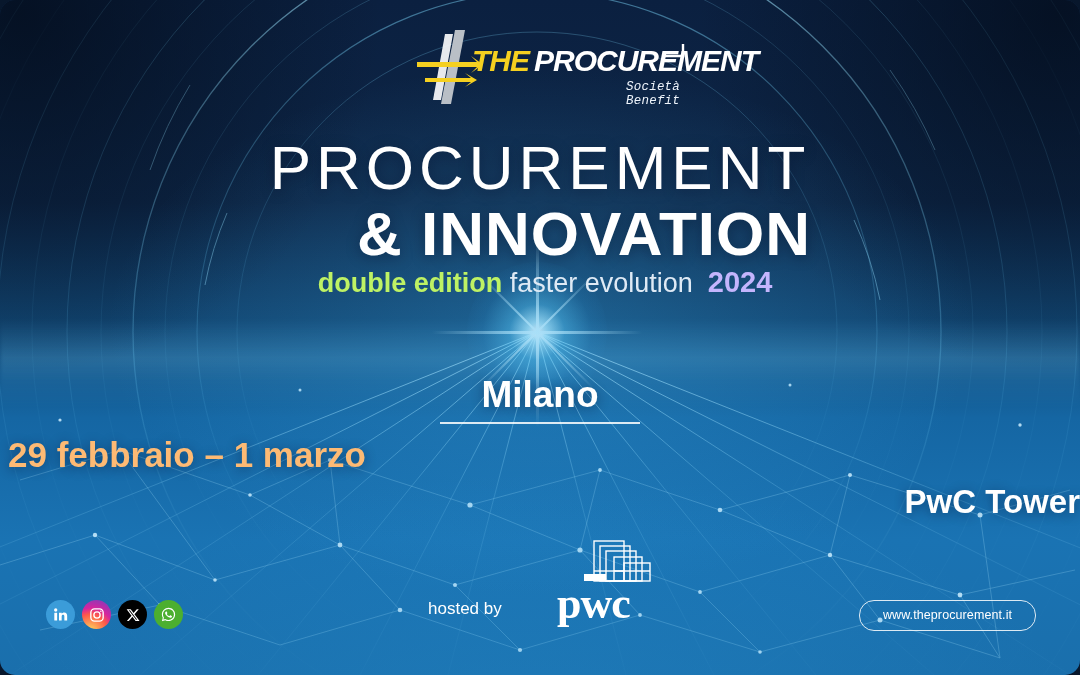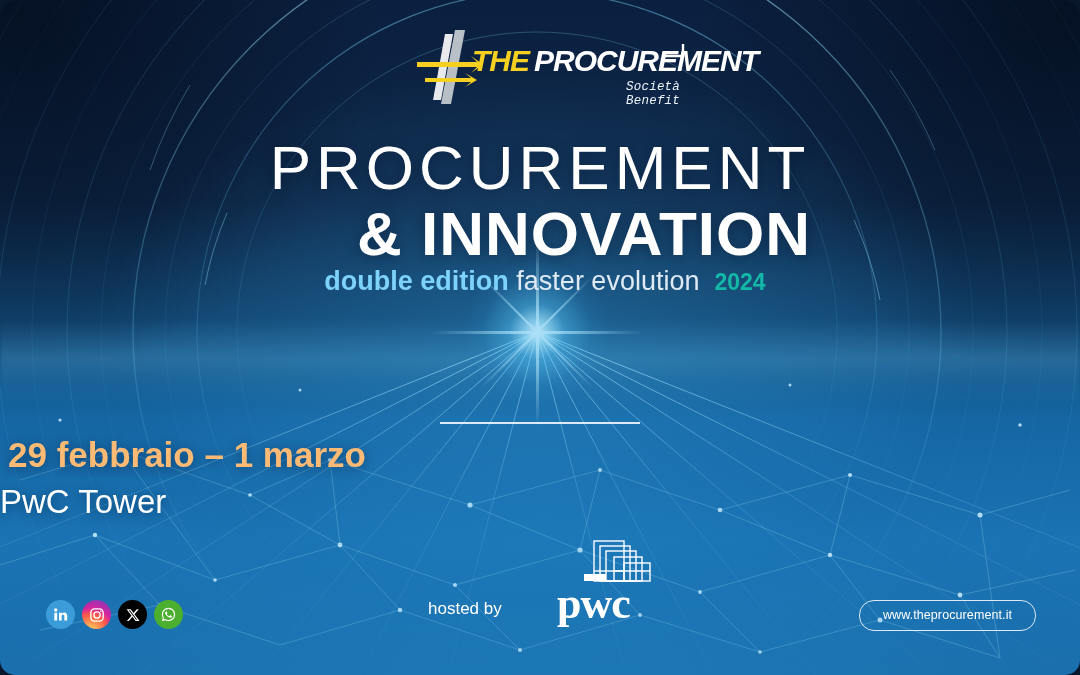--- a/index.html
+++ b/index.html
@@ -91,42 +91,42 @@
   .h-inno{
     position:absolute;left:0;top:203px;width:1080px;text-align:center;
     font-size:62px;font-weight:bold;color:#ffffff;letter-spacing:1px;line-height:1;
     text-shadow:0 2px 14px rgba(0,10,30,.35);
     margin-left:44px;
   }
   .h-sub{
     position:absolute;left:0;top:268px;width:1080px;text-align:center;
     line-height:1;white-space:nowrap;
   }
-  .h-sub .b{font-size:27px;font-weight:bold;color:#7dd3fc;letter-spacing:0;margin-left:10px;}
+  .h-sub .b{font-size:27px;font-weight:bold;color:#bef264;letter-spacing:0;margin-left:10px;}
   .h-sub .l{font-size:27px;font-weight:300;color:#dfeaf5;letter-spacing:0;}
-  .h-sub .y{font-size:23px;font-weight:bold;color:#14b8a6;letter-spacing:0;}
+  .h-sub .y{font-size:29px;font-weight:bold;color:#c4b5fd;letter-spacing:0;}
 
   
   .city{
     position:absolute;left:0;top:376px;width:1080px;text-align:center;
     font-size:37px;font-weight:bold;color:#ffffff;line-height:1;
     text-shadow:0 2px 12px rgba(0,20,50,.45);
   }
   .rule{
     position:absolute;left:440px;top:422px;width:200px;height:1.5px;
     background:rgba(255,255,255,.85);
   }
   .dates{
     position:absolute;left:8px;top:437px;width:1080px;
     font-size:35px;font-weight:bold;color:#fdba74;line-height:1;
     text-shadow:0 2px 12px rgba(0,20,50,.45);
   }
   .venue{
-    position:absolute;left:0;top:485px;width:1080px;text-align:left;
-    font-size:33px;font-weight:400;color:#ffffff;line-height:1;
+    position:absolute;left:0;top:485px;width:1080px;text-align:right;
+    font-size:33px;font-weight:700;color:#ffffff;line-height:1;
     text-shadow:0 2px 12px rgba(0,20,50,.45);
   }
 
   
   .hosted{
     position:absolute;left:428px;top:600px;
     font-size:17px;font-weight:300;color:#ffffff;line-height:1;text-align:center;
   }
   .pwc{position:absolute;left:534px;top:540px;width:125px;height:80px;}
   .pwc-word{
@@ -313,20 +313,21 @@
         <path d="M0 14 L20 14 L20 2" stroke="#ffffff" stroke-width="2.4" fill="none"></path>
       </svg>
     </div>
 
     <div class="h-proc">PROCUREMENT</div>
     <div class="h-inno">&amp; INNOVATION</div>
     <div class="h-sub">
       <span class="b">double edition</span><span class="l">&nbsp;</span><span class="l">faster evolution</span><span class="l">&nbsp;&nbsp;</span><span class="y">2024</span>
     </div>
 
+    <div class="city">Milano</div>
     <div class="rule"></div>
     <div class="dates">29 febbraio – 1 marzo</div>
     <div class="venue">PwC Tower</div>
 
     <div class="hosted">hosted by</div>
     <div class="pwc">
       <svg class="pwc-mark" viewBox="0 0 75 46">
         <g fill="none" stroke="#ffffff" stroke-width="1.4">
           <rect x="10" y="3" width="30" height="40"></rect>
           <rect x="16" y="8" width="30" height="35"></rect>

